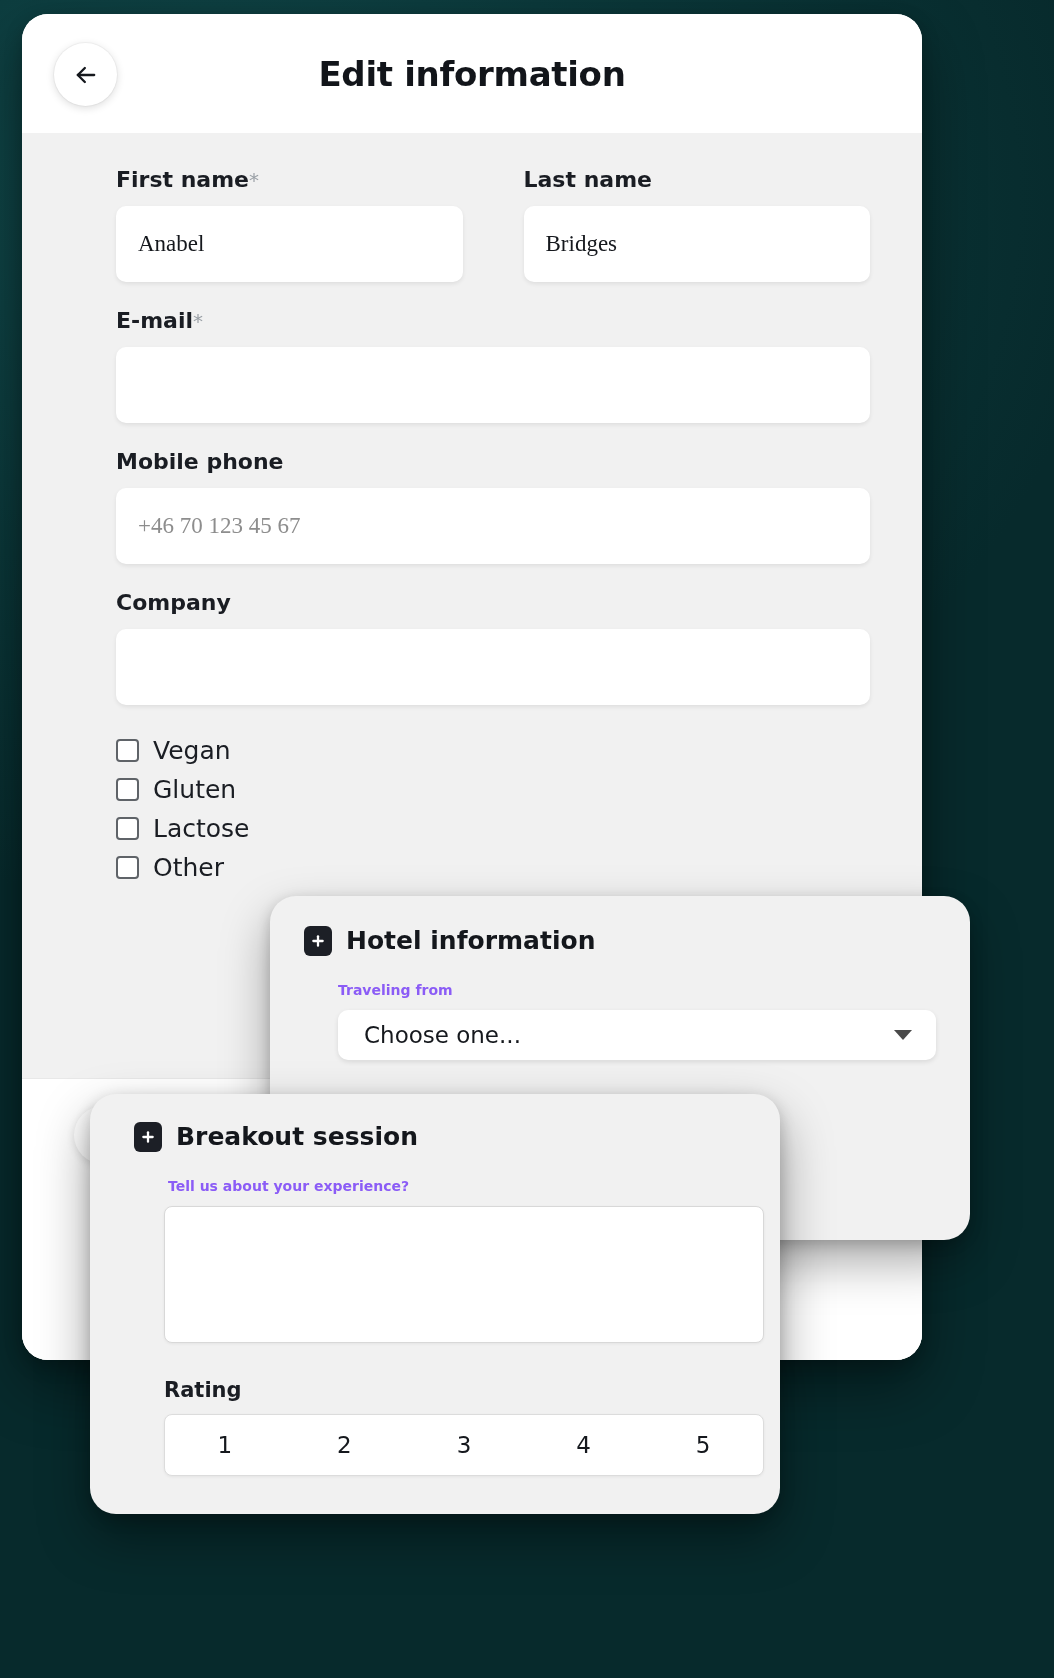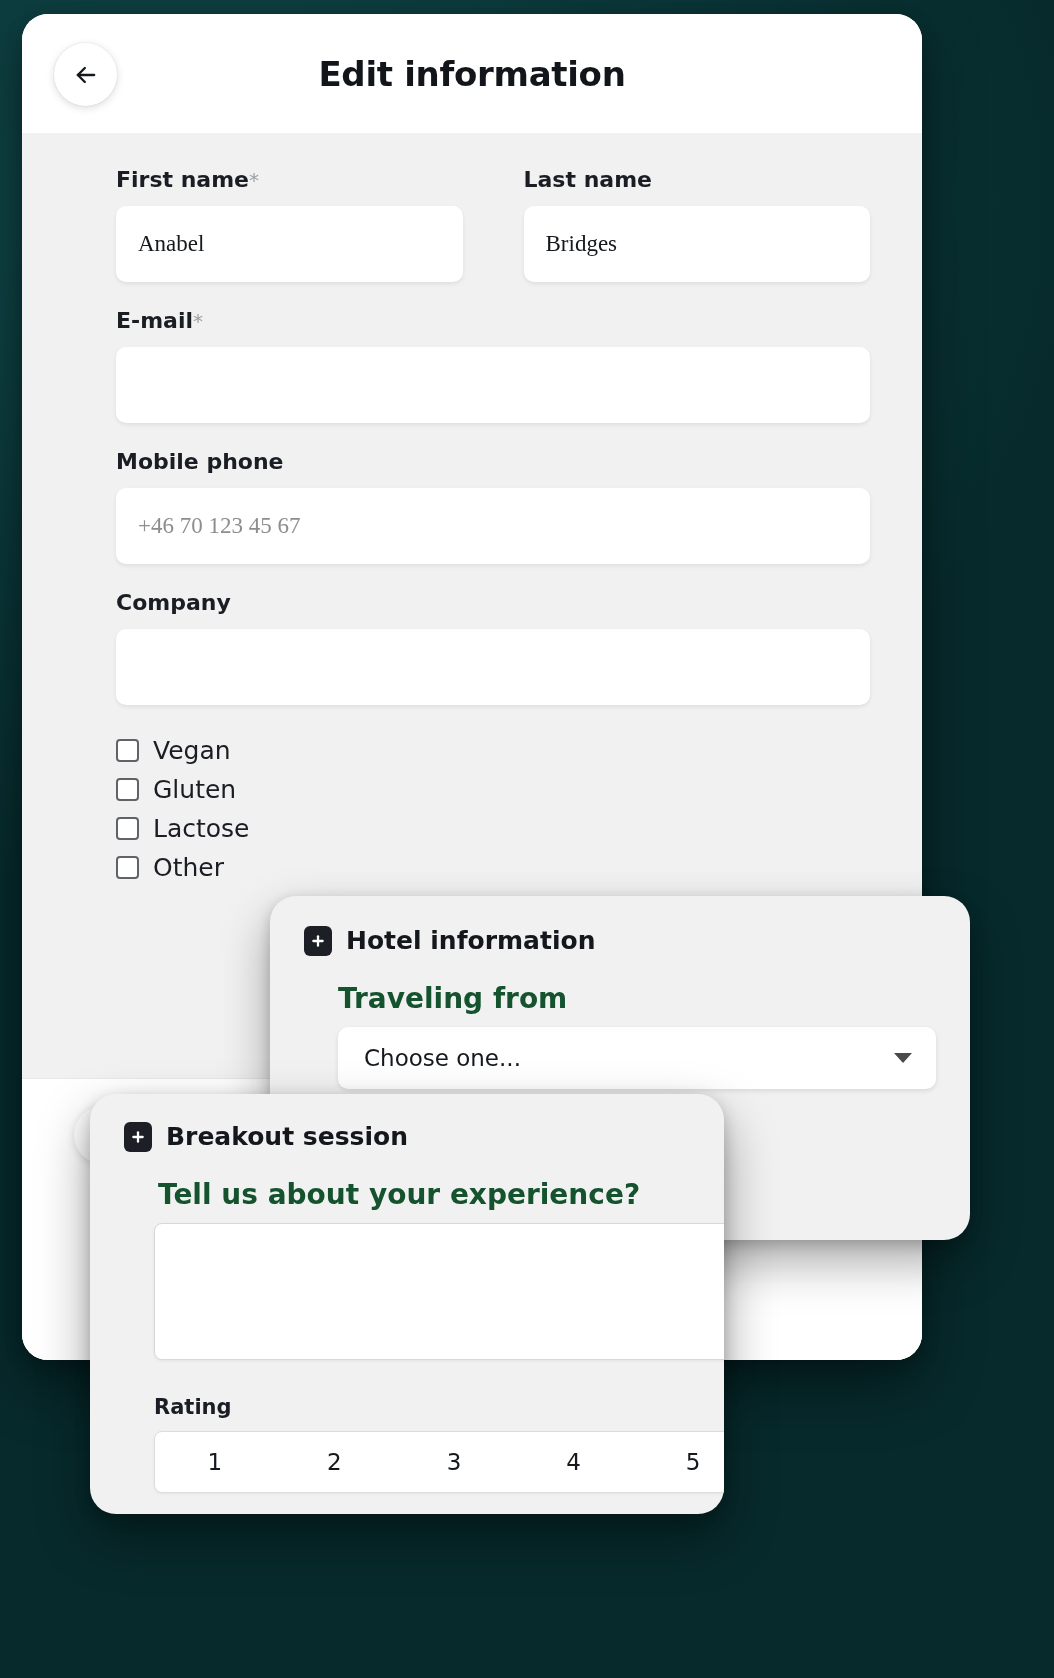--- a/index.html
+++ b/index.html
@@ -183,56 +183,56 @@
     flex: none;
   }
   .plus-badge svg { display: block; }
   .card-title {
     font-size: 25px;
     font-weight: 700;
     color: #14171c;
   }
 
   .sub-label {
-    font-size: 28px;
+    font-size: 14px;
     font-weight: 700;
-    color: #14532d;
+    color: #8b5cf6;
     margin: 0 0 12px 34px;
     display: block;
   }
 
   .select-box {
     margin-left: 34px;
-    height: 62px;
+    height: 50px;
     background: #ffffff;
     border-radius: 10px;
     box-shadow: 0 2px 5px rgba(0,0,0,0.10);
     display: flex;
     align-items: center;
     justify-content: space-between;
     padding: 0 24px 0 26px;
     cursor: pointer;
   }
   .select-value {
     font-size: 23px;
     color: #15181d;
   }
   .caret svg { display: block; }
 
   
   .breakout-card {
     position: absolute;
     left: 90px;
     top: 1094px;
-    width: 634px;
+    width: 690px;
     height: 420px;
     background: #f1f1f1;
     border-radius: 26px;
     box-shadow: 0 24px 52px rgba(0,0,0,0.38), 0 5px 16px rgba(0,0,0,0.20);
-    padding: 28px 34px;
+    padding: 28px 44px;
     overflow: hidden;
   }
 
   .textarea-box {
     margin-left: 30px;
     width: 600px;
     height: 137px;
     background: #ffffff;
     border: 1px solid #d8d8d8;
     border-radius: 8px;

